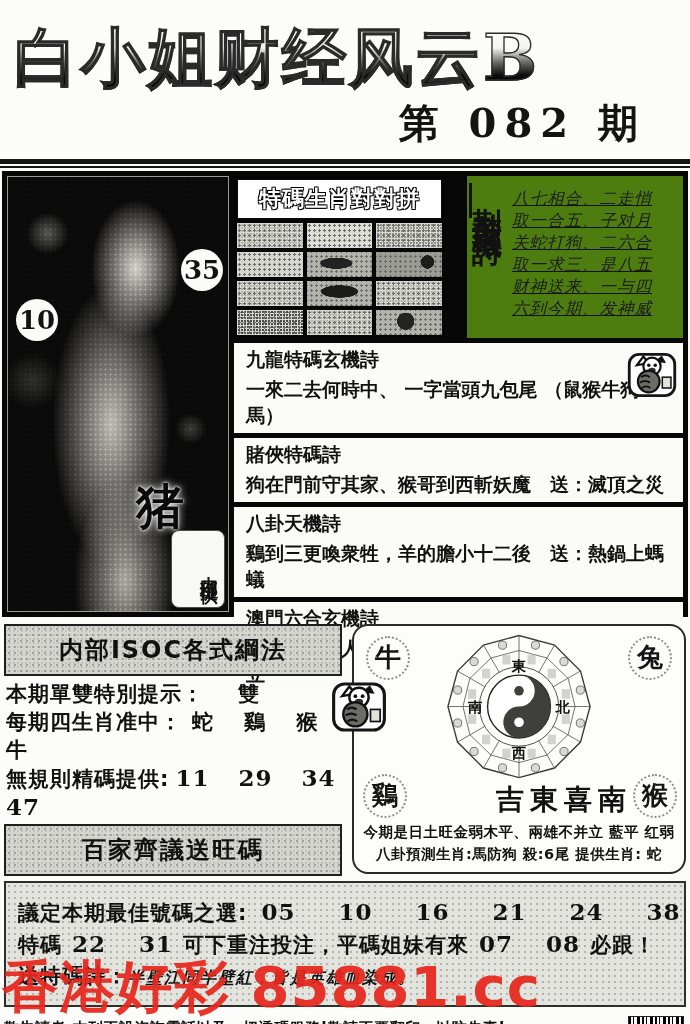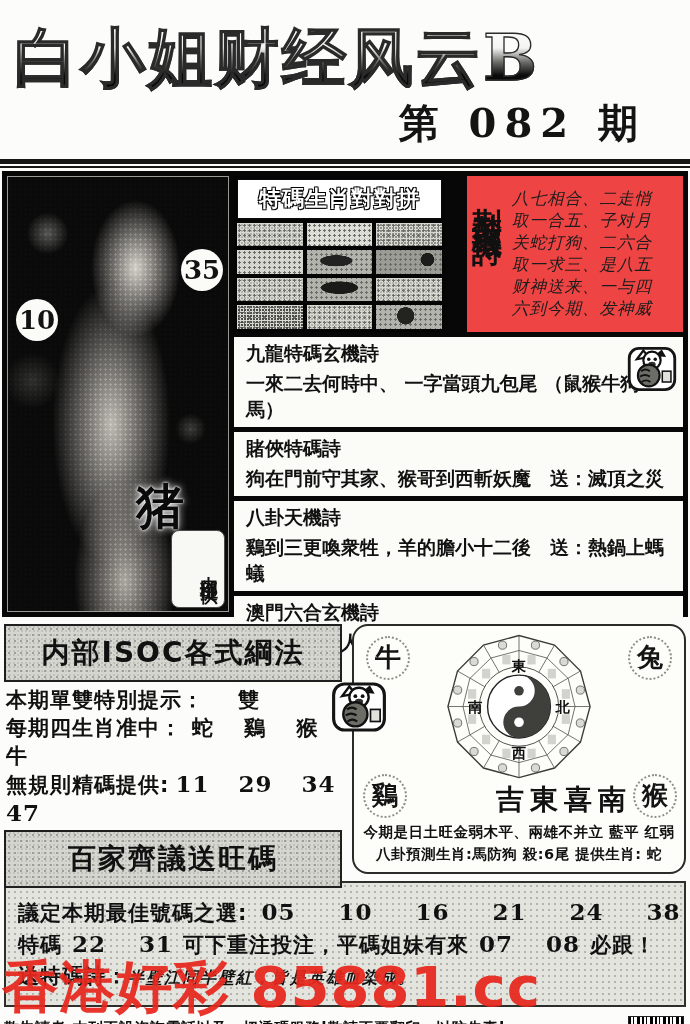--- a/index.html
+++ b/index.html
@@ -97,21 +97,21 @@
     background-image:radial-gradient(circle 11px at 78% 40%, #1c1c1a 60%, transparent 62%),
       radial-gradient(#6d6d67 1px, transparent 1.3px); background-size:auto,5px 5px; }
   .tile:nth-child(5) { background-image:radial-gradient(ellipse 26px 9px at 45% 45%, #222 60%, transparent 64%),
       radial-gradient(#6d6d67 1px, transparent 1.3px); background-size:auto,5px 5px; }
   .tile:nth-child(8) { background-image:radial-gradient(ellipse 30px 10px at 50% 42%, #1a1a18 60%, transparent 64%),
       radial-gradient(#6d6d67 1px, transparent 1.3px); background-size:auto,5px 5px; }
   .tile:nth-child(10){ background-color:#4b4b47; }
   .tile:nth-child(12){ background-image:radial-gradient(circle 14px at 45% 45%, #23231f 60%, transparent 63%),
       radial-gradient(#6d6d67 1px, transparent 1.3px); background-size:auto,5px 5px; }
 
-  .poem-sheet { flex:1; background:#ef4444; display:flex; padding:5px 3px 5px 5px; }
+  .poem-sheet { flex:1; background:#4d7c0f; display:flex; padding:5px 3px 11px 5px;text-decoration:underline; }
   .jingchu-title {
     writing-mode:vertical-rl; text-orientation:upright;
     font-size:30px; font-weight:900; letter-spacing:7px; line-height:1;
     font-family:"DejaVu Sans", sans-serif; padding-top:2px;
   }
   .jingchu-lines {
     flex:1; display:flex; flex-direction:column; justify-content:space-between;
     padding:7px 0 7px 10px; font-size:16.5px; font-style:italic; letter-spacing:1px;
     font-family:"DejaVu Serif", serif; color:#1c1c1c;
   }
@@ -124,21 +124,21 @@
   
   .bottom { margin:7px 4px 0; display:flex; gap:10px; height:250px; position:relative; }
   .speckled {
     background-color:#d6d6d0;
     background-image:radial-gradient(#9f9f99 1px, transparent 1.3px), radial-gradient(#c2c2bc 1px, transparent 1.2px);
     background-size:6px 6px, 4px 4px; background-position:0 0, 2px 3px;
   }
   .isoc { width:338px; display:flex; flex-direction:column; }
   .isoc-header, .isoc-footer-header {
     border:2px solid #1f1f1f; text-align:center;
-    font-size:28px; font-weight:900; letter-spacing:2px; padding:8px 6px;
+    font-size:24px; font-weight:900; letter-spacing:2px; padding:8px 6px;
     font-family:"DejaVu Sans", sans-serif;
   }
   .isoc-rows {
     flex:1; display:flex; flex-direction:column; justify-content:space-evenly;
     font-family:"DejaVu Sans", sans-serif; font-weight:700; font-size:21px; padding:4px 2px;
     letter-spacing:1px;
   }
   .v-gap   { margin-left:34px; }
   .v-wide  { margin-left:10px; word-spacing:22px; }
   .v-nums  { margin-left:6px; word-spacing:20px; font-family:"DejaVu Serif", serif; font-size:23px; }

